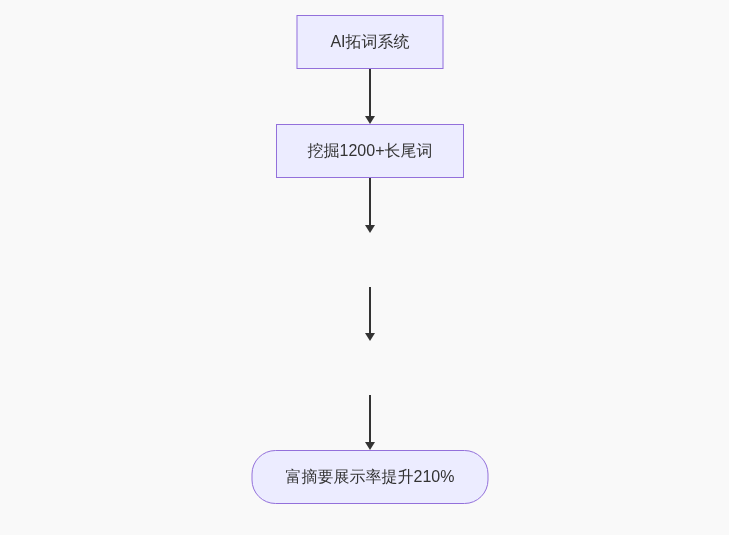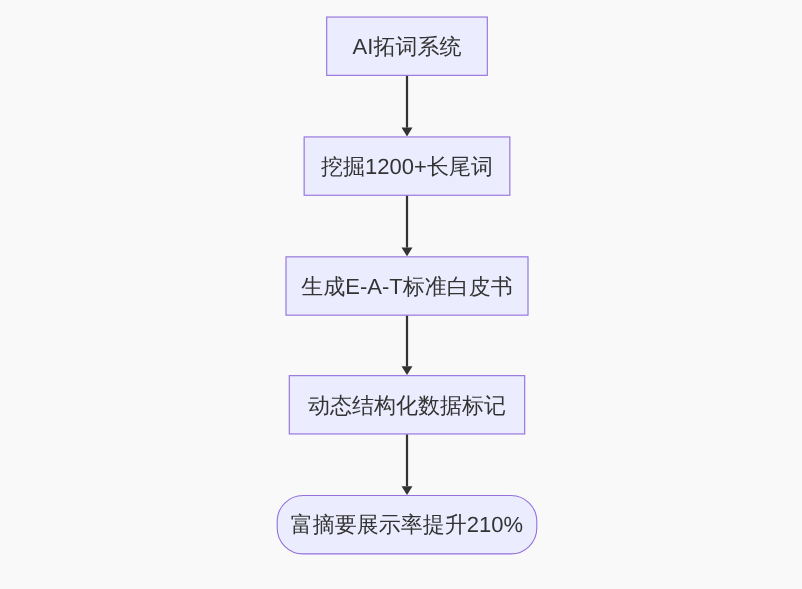--- a/index.html
+++ b/index.html
@@ -17,21 +17,21 @@
     height: 535px;
   }
   .node {
     position: absolute;
     left: 370px;
     transform: translateX(-50%);
     height: 54px;
     background: var(--node-fill, #ECECFF);
     border: 1px solid var(--node-border, #9370DB);
     color: var(--text, #333333);
-    font-size: 20px;
+    font-size: 16px;
     display: flex;
     align-items: center;
     justify-content: center;
     box-sizing: border-box;
     white-space: nowrap;
     padding: 0 10px;
   }
   .node-1 { top: 15px;  width: 147px; }
   .node-2 { top: 124px; width: 188px; }
   .node-3 { top: 233px; width: 221px; }
@@ -80,32 +80,26 @@
 
   <div class="node node-2">
     <span>挖掘1200+长尾词</span>
   </div>
 
   <div class="arrow arrow-2">
     <div class="shaft"></div>
     <div class="head"></div>
   </div>
 
-  <div class="node node-3">
-    <span>生成E-A-T标准白皮书</span>
-  </div>
 
   <div class="arrow arrow-3">
     <div class="shaft"></div>
     <div class="head"></div>
   </div>
 
-  <div class="node node-4">
-    <span>动态结构化数据标记</span>
-  </div>
 
   <div class="arrow arrow-4">
     <div class="shaft"></div>
     <div class="head"></div>
   </div>
 
   <div class="node node-5">
     <span>富摘要展示率提升210%</span>
   </div>
 

